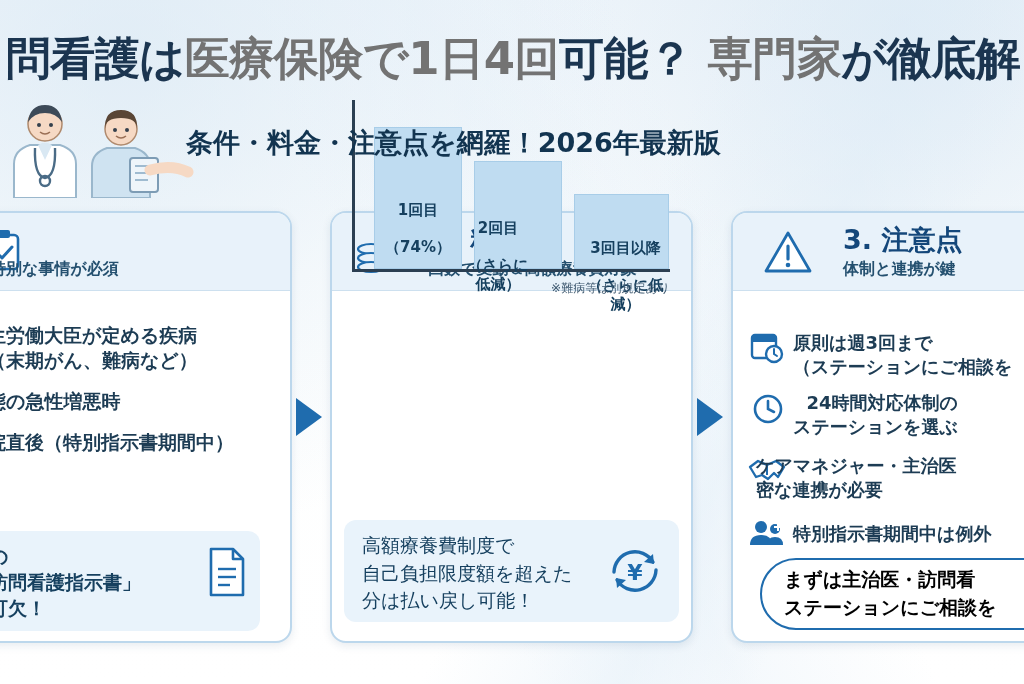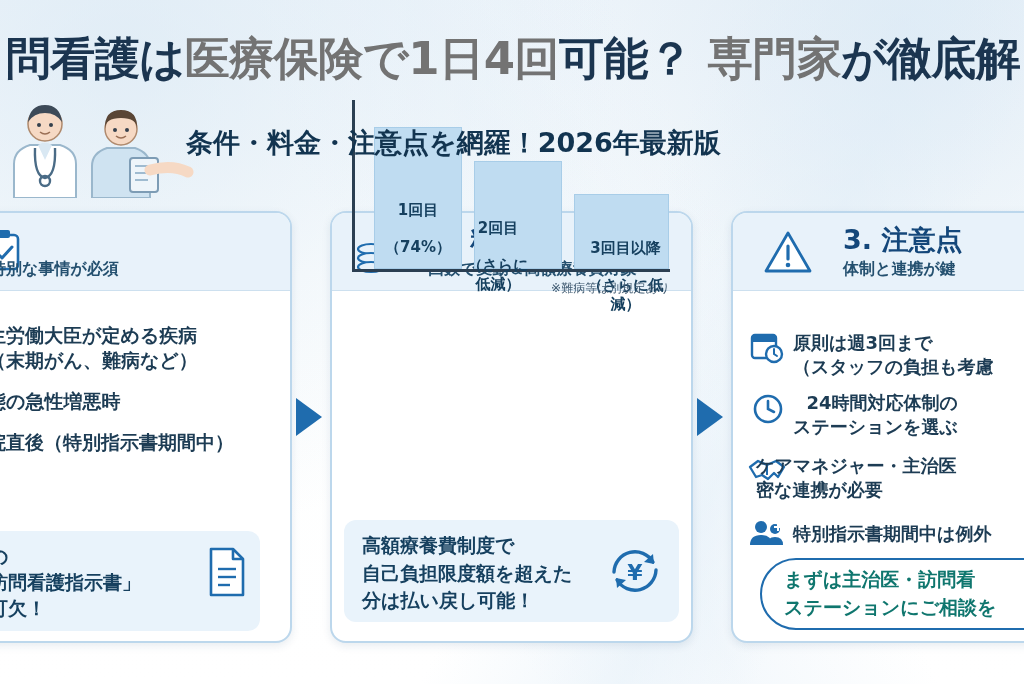--- a/index.html
+++ b/index.html
@@ -214,21 +214,21 @@
     width: 335px;
     height: 102px;
     background: #e9f3fb;
     border-radius: 12px;
   }
   #card2-note-text {
     position: absolute;
     left: 362px;
     top: 532px;
     font-size: 19px;
-    font-weight: bold;
+    font-weight: normal;
     color: #16405f;
     line-height: 1.45;
     white-space: pre-line;
   }
 
   
   .c3-item {
     position: absolute;
     font-size: 18px;
     font-weight: bold;
@@ -247,21 +247,21 @@
     border: 2px solid #1f6cae;
     border-radius: 36px;
     background: #ffffff;
   }
   #cta-text {
     position: absolute;
     left: 784px;
     top: 566px;
     font-size: 19px;
     font-weight: bold;
-    color: #0f766e;
+    color: #000000;
     line-height: 1.45;
     white-space: pre-line;
   }
 </style>
 </head>
 <body>
 
 <div id="bg"></div>
 
 <div id="header">
@@ -409,21 +409,21 @@
 
 <span class="c3-icon" style="left:750px; top:330px;">
   <svg width="34" height="34" viewBox="0 0 34 34">
     <rect x="2" y="5" width="24" height="23" rx="3" fill="#ffffff" stroke="#1f6cae" stroke-width="2.4"></rect>
     <rect x="2" y="5" width="24" height="7" fill="#1f6cae"></rect>
     <circle cx="24" cy="24" r="8" fill="#ffffff" stroke="#1f6cae" stroke-width="2.4"></circle>
     <path d="M24 19 V24 L27 26" stroke="#1f6cae" stroke-width="2" fill="none" stroke-linecap="round"></path>
   </svg>
 </span>
 <div class="c3-item" style="left:793px; top:331px;">原則は週3回まで
-（スタッフの負担も考慮</div>
+（ステーションにご相談を</div>
 
 <span class="c3-icon" style="left:752px; top:393px;">
   <svg width="32" height="32" viewBox="0 0 32 32">
     <circle cx="16" cy="16" r="13" fill="#ffffff" stroke="#1f6cae" stroke-width="2.6"></circle>
     <path d="M16 8 V16 L22 19" stroke="#1f6cae" stroke-width="2.6" fill="none" stroke-linecap="round"></path>
   </svg>
 </span>
 <div class="c3-item" style="left:793px; top:391px;text-align:right;">24時間対応体制の
 ステーションを選ぶ</div>
 

